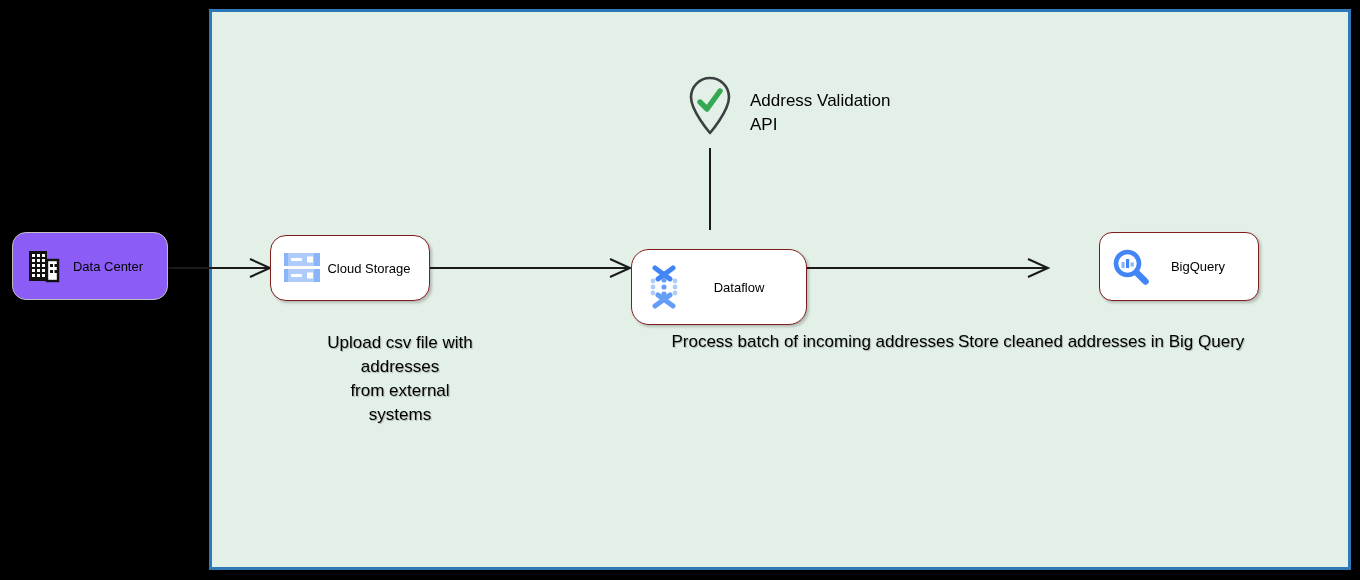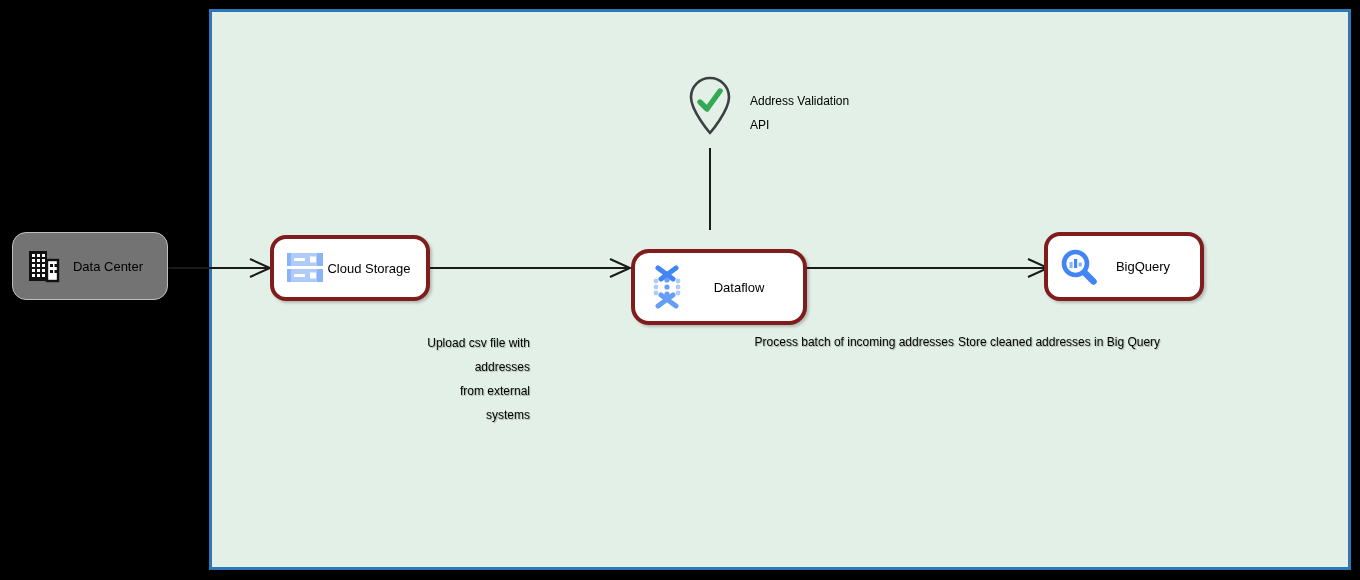--- a/index.html
+++ b/index.html
@@ -9,43 +9,43 @@
 
   .gcp-container {
     position:absolute; left:209px; top:9px; width:1142px; height:561px;
     background:#e3f0e7; border:3px solid #2e78b8;
   }
 
   .connector-layer { position:absolute; left:0; top:0; width:1360px; height:580px; pointer-events:none; }
 
   .node {
     position:absolute; display:flex; align-items:center;
-    background:#fff; border:4px solid #7f1d1d; border-radius:16px;
+    background:#fff; border:1px solid #7f1d1d; border-radius:16px;
     box-shadow:2px 2px 3px rgba(0,0,0,0.22);
     padding:0 12px;
   }
   .node .icon { flex:0 0 auto; display:flex; align-items:center; justify-content:center; }
   .node .label { flex:1; text-align:center; font-size:13px; color:#000; }
 
   .node-datacenter {
     left:12px; top:232px; width:156px; height:68px;
-    background:#737373; border:1px solid #bfbfbf; border-radius:14px;
+    background:#8b5cf6; border:1px solid #bfbfbf; border-radius:14px;
     box-shadow:2px 2px 3px rgba(0,0,0,0.35);
   }
   .node-cloudstorage { left:270px; top:235px; width:160px; height:66px; }
   .node-dataflow     { left:631px; top:231px; width:176px; height:76px; border-radius:18px;margin-top:18px; }
-  .node-bigquery     { left:1044px; top:232px; width:160px; height:69px; }
+  .node-bigquery     { left:1099px; top:232px; width:160px; height:69px;border-radius:13px; }
 
   .pin-wrap { position:absolute; left:687px; top:76px; width:46px; height:60px; }
 
   .caption {
-    position:absolute; color:#000; font-size:12px; line-height:24px;
+    position:absolute; color:#000; font-size:17px; line-height:24px;
     white-space:pre-line; text-shadow:1px 1px 1px rgba(0,0,0,0.25);
   }
-  .caption-upload  { left:270px; top:331px; width:260px; text-align:right; }
+  .caption-upload  { left:270px; top:331px; width:260px; text-align:center; }
   .caption-process { left:519px; top:330px; width:435px; text-align:right; }
   .caption-store   { left:958px; top:330px; width:400px; }
   .caption-avapi   { left:750px; top:89px; width:220px; text-align:left; text-shadow:none; }
 </style>
 </head>
 <body>
 
 <div class="stage">
 
   <div class="gcp-container"></div>

